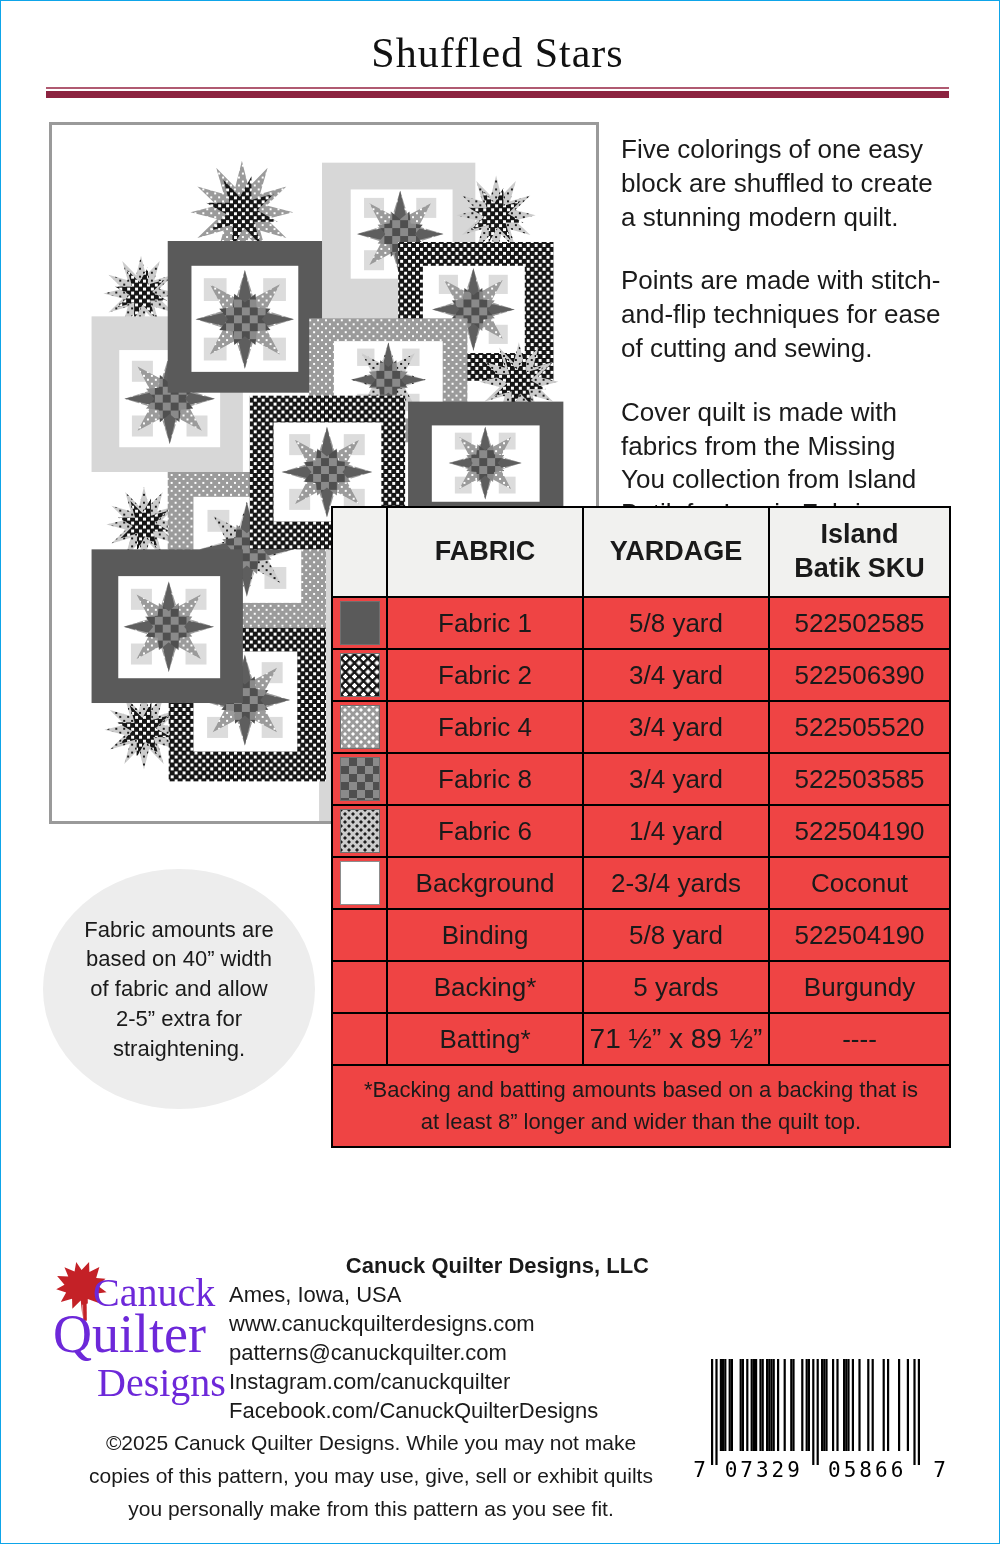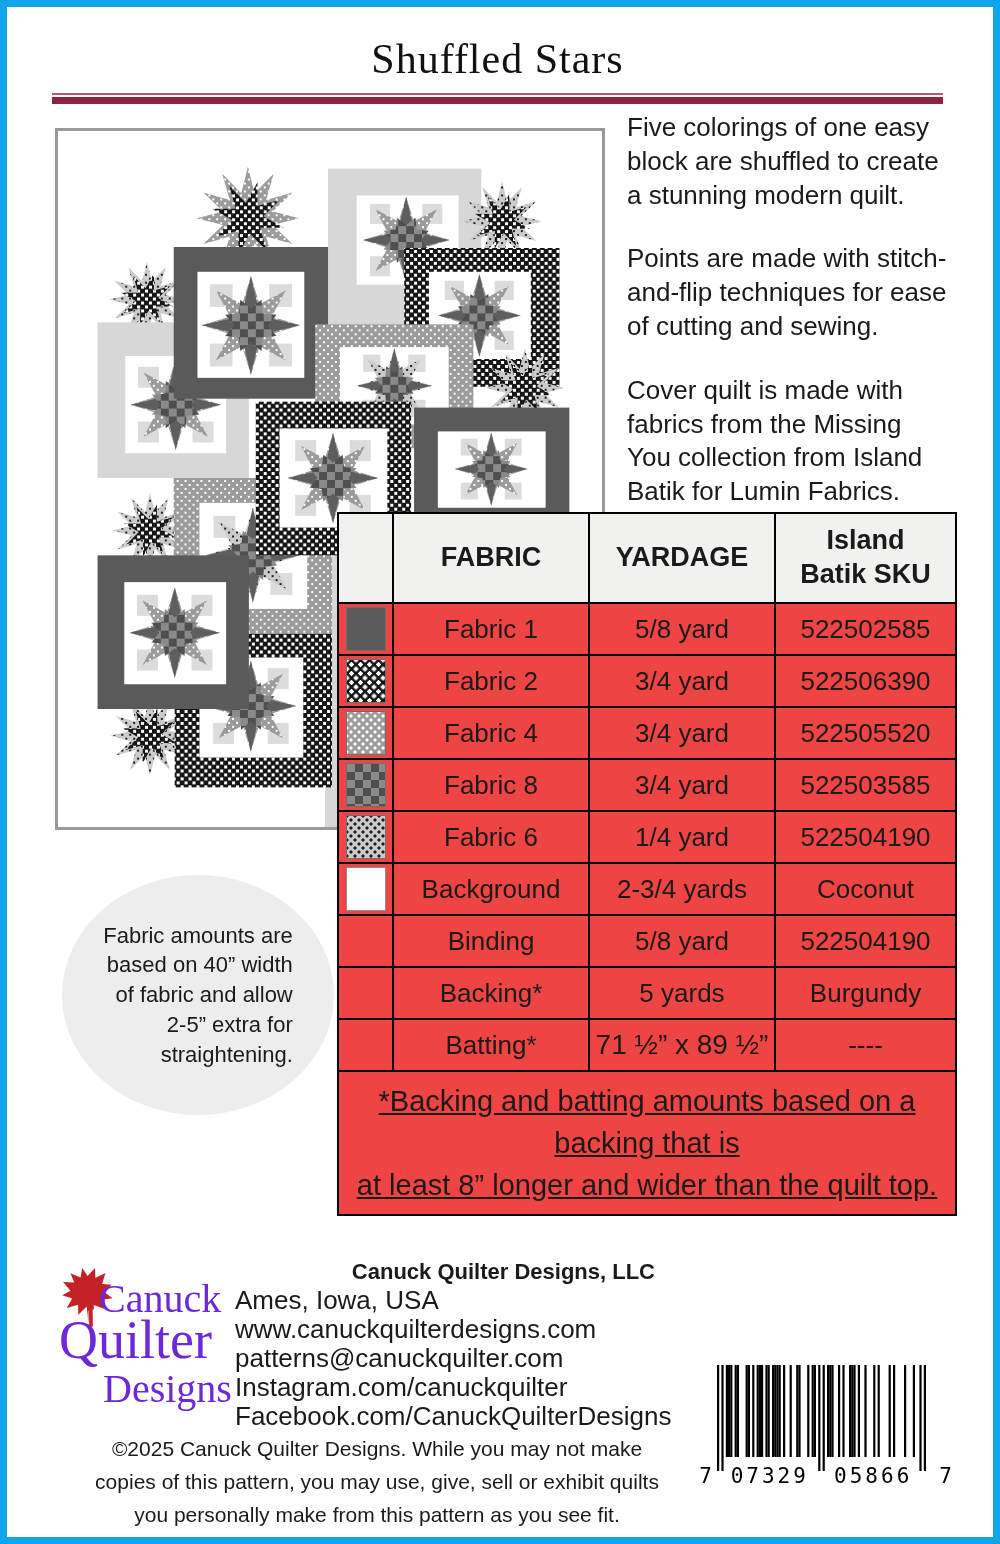--- a/index.html
+++ b/index.html
@@ -1,73 +1,73 @@
 <!DOCTYPE html>
 <html><head>
 <meta charset="utf-8">
 <style>
   html,body{margin:0;padding:0;background:#fff;}
   .page{position:relative;width:1000px;height:1544px;box-sizing:border-box;
-        border:7px solid #0ea5e9;background:#fff;overflow:hidden;
+        border:1px solid #0ea5e9;background:#fff;overflow:hidden;
         font-family:"Liberation Sans", sans-serif;color:#1a1a1a;}
   
   .title{position:absolute;top:28px;left:45px;right:50px;margin:0;text-align:center;
          font-family:"Liberation Serif", serif;font-weight:normal;font-size:42px;
          letter-spacing:1px;color:#111;}
   .rule{position:absolute;top:86px;left:45px;right:50px;height:12px;
         background:linear-gradient(#b05a71 0 2px,#ffffff 2px 4px,#8c2340 4px 11px,#fff 11px);}
   
   .quilt-panel{position:absolute;left:48px;top:121px;width:550px;height:702px;
                box-sizing:border-box;border:3px solid #9a9a9a;background:#fff;
                box-shadow:inset 0 0 0 2px #fff, inset 0 0 0 3px #cfcfcf;}
   .quilt-panel svg{display:block;width:100%;height:100%;}
   
-  .intro{position:absolute;left:620px;top:104px;width:372px;}
+  .intro{position:absolute;left:620px;top:132px;width:372px;}
   .intro p{margin:0 0 30px 0;font-size:26px;line-height:1.3;white-space:pre-line;}
   
   .fabric-table{position:absolute;left:330px;top:505px;width:618px;z-index:5;
                 border-collapse:collapse;background:#fff;table-layout:fixed;}
   .fabric-table th,.fabric-table td{border:2px solid #000;text-align:center;
                 vertical-align:middle;padding:0;background:#ef4444;}
   .fabric-table th{background:#f1f1ef;font-size:27px;font-weight:bold;height:88px;
                 white-space:pre-line;line-height:1.25;}
   .fabric-table td{font-size:26px;height:50px;}
   .fabric-table td.small-txt{font-size:28px;}
-  .fabric-table td.note-cell{font-size:29px;line-height:1.45;padding:8px 10px;
-                white-space:pre-line;height:auto;text-decoration:underline;}
+  .fabric-table td.note-cell{font-size:22px;line-height:1.45;padding:8px 10px;
+                white-space:pre-line;height:auto;}
   .swatch{width:40px;height:44px;margin:0 auto;border:1px solid #6f6f6f;box-sizing:border-box;}
   .sw-f1{background:#5a5a5a;}
   .sw-f2{background-color:#161616;
          background-image:radial-gradient(#fff 33%,transparent 36%),radial-gradient(#fff 33%,transparent 36%);
          background-size:9px 9px;background-position:0 0,4.5px 4.5px;}
   .sw-f3{background:#d7d7d7;border:1px solid #a3a3a3;}
   .sw-f4{background-color:#9b9b9b;
          background-image:radial-gradient(#fff 26%,transparent 30%),radial-gradient(#fff 26%,transparent 30%);
          background-size:8px 8px;background-position:0 0,4px 4px;}
   .sw-f5{background:repeating-conic-gradient(#4f4f4f 0% 25%,#8a8a8a 0% 50%);
          background-size:16px 16px;}
   .sw-f6{background-color:#cbcbcb;
          background-image:radial-gradient(#1d1d1d 26%,transparent 30%),radial-gradient(#1d1d1d 26%,transparent 30%);
          background-size:8px 8px;background-position:0 0,4px 4px;}
   .sw-bg{background:#fff;border:1px solid #8d8d8d;}
   
-  .oval{position:absolute;left:55px;top:868px;width:272px;height:240px;
+  .oval{position:absolute;left:42px;top:868px;width:272px;height:240px;
         background:#ededed;border-radius:50%;display:flex;align-items:center;
-        justify-content:center;text-align:right;}
+        justify-content:center;text-align:center;}
   .oval p{margin:0;font-size:22px;line-height:1.35;white-space:pre-line;}
   
   .logo{position:absolute;left:50px;top:1256px;width:190px;height:150px;
         font-family:"Liberation Serif", serif;color:#6d28d9;}
   .logo .leaf{position:absolute;left:4px;top:2px;}
   .logo .l1{position:absolute;left:42px;top:12px;font-size:40px;}
   .logo .l2{position:absolute;left:2px;top:46px;font-size:54px;}
   .logo .l3{position:absolute;left:46px;top:102px;font-size:40px;}
   .contact{position:absolute;left:228px;top:1250px;width:420px;}
   .contact .company{font-size:22px;font-weight:bold;line-height:29px;margin:0;text-align:right;}
-  .contact .line{font-size:26px;line-height:29px;margin:0;}
+  .contact .line{font-size:22px;line-height:29px;margin:0;}
   .copyright{position:absolute;left:40px;top:1426px;width:660px;font-size:21px;
              line-height:1.57;white-space:pre-line;margin:0;text-align:center;}
   .barcode{position:absolute;left:692px;top:1354px;width:256px;height:130px;background:#fff;}
 </style>
 </head>
 <body>
 
 <div class="page">
 
   <h1 class="title">Shuffled Stars</h1>

